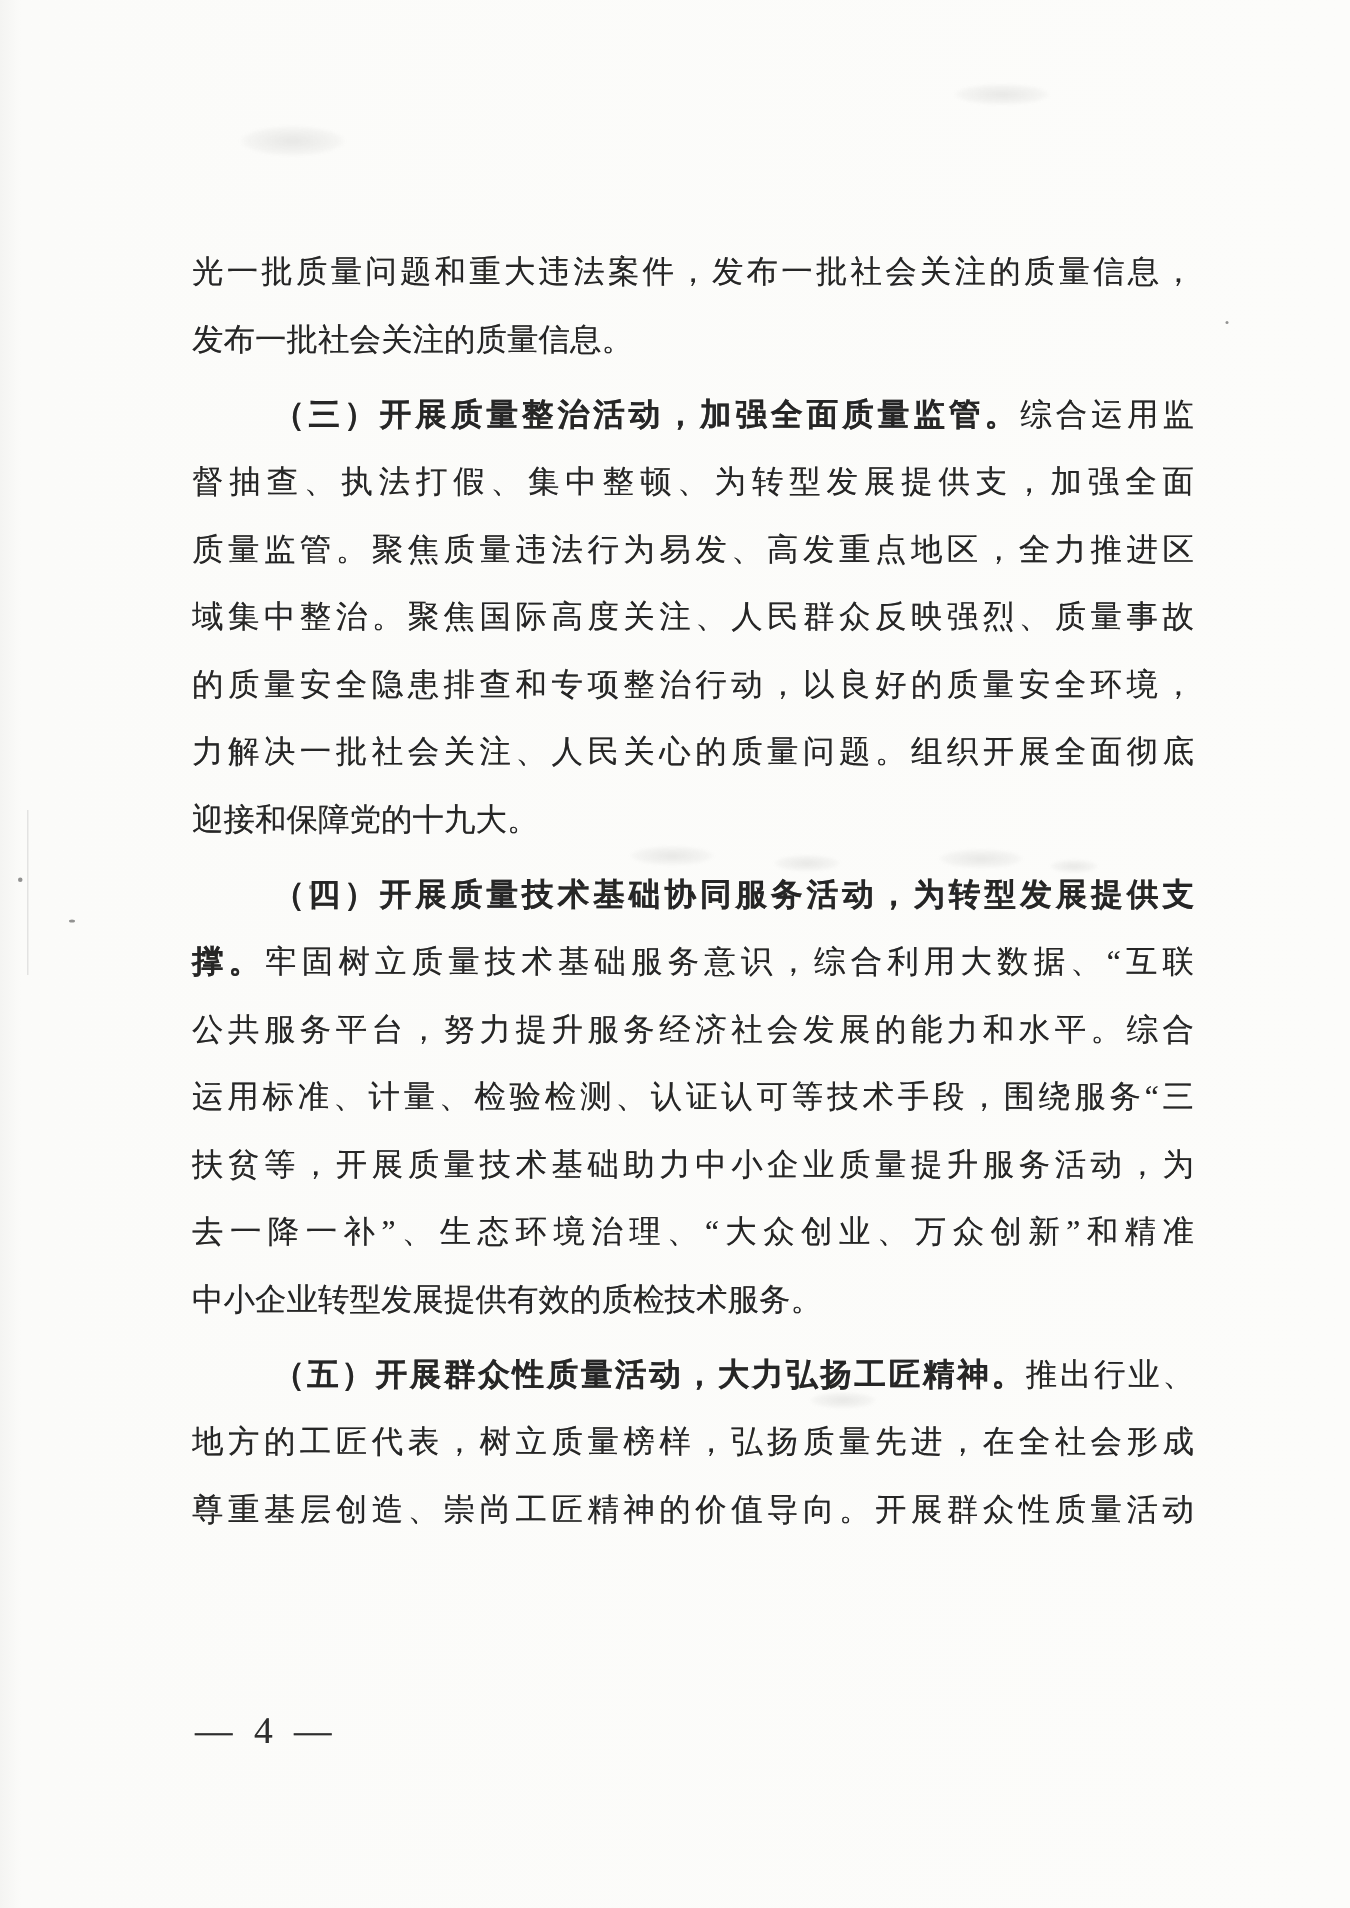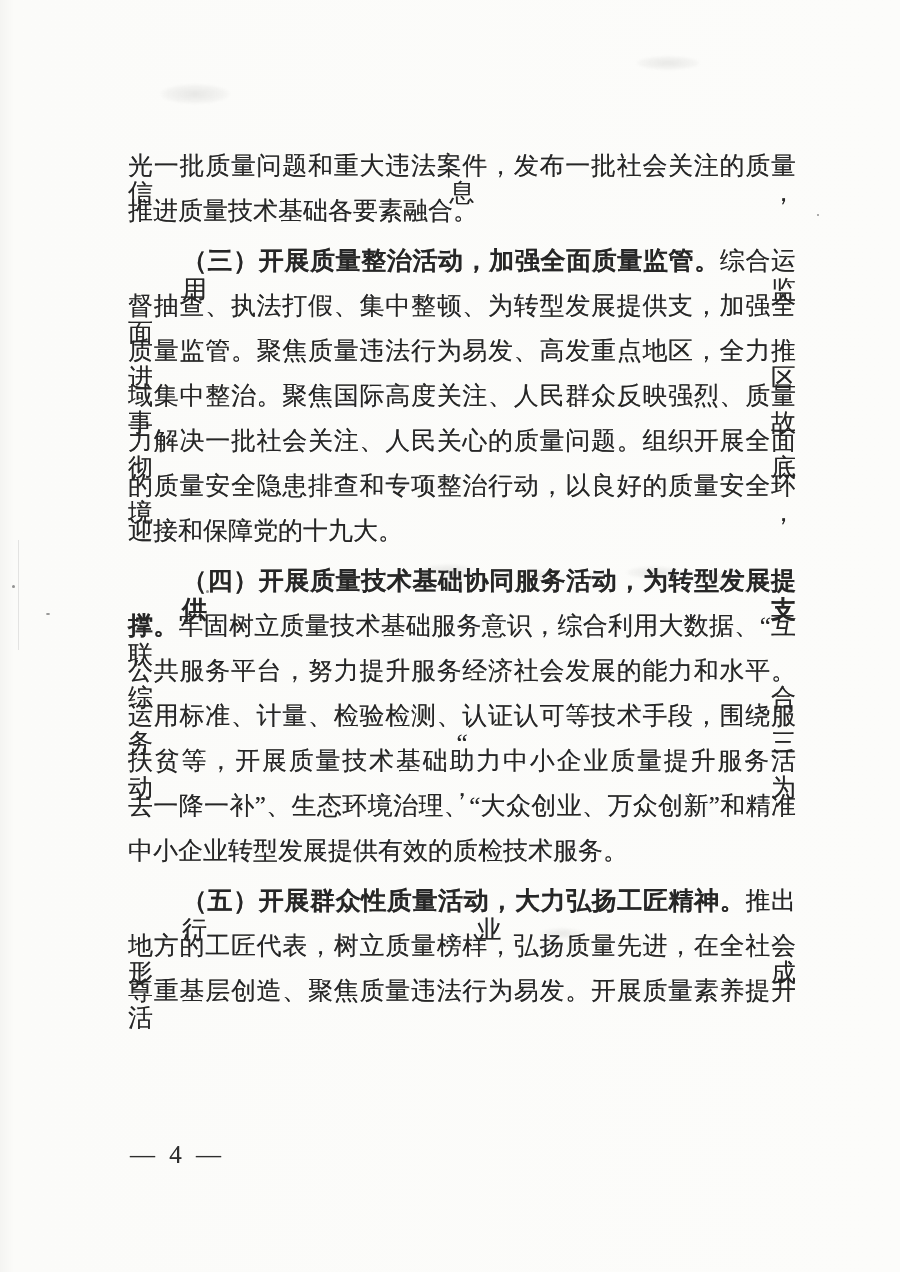--- a/index.html
+++ b/index.html
@@ -13,22 +13,22 @@
   .paper{
     position:absolute;inset:0;
     background:linear-gradient(90deg,#f4f4f2 0px,#fbfbf9 14px,#fcfcfa 100%);
   }
   .text-block{
     position:absolute;
     left:128px;top:152px;width:668px;
     color:#262626;
   }
   .line{
-    font-size:25px;
-    line-height:27px;
+    font-size:21px;
+    line-height:59px;
     height:45px;
     white-space:nowrap;
     text-align:left;
     letter-spacing:0;
     text-shadow:0 0 .4px rgba(40,40,40,.55);
   }
   .line.j{
     white-space:normal;
     text-align:justify;
     text-align-last:justify;
@@ -89,34 +89,34 @@
   <div class="smudge s6"></div>
   <div class="smudge s7"></div>
   <div class="speck p1"></div>
   <div class="speck p2"></div>
   <div class="speck p3"></div>
   <div class="speck p4"></div>
   <div class="edge-line"></div>
 
   <div class="text-block">
       <div class="line j"><span class="seg">光一批质量问题和重大违法案件，发布一批社会关注的质量信息，</span></div>
-      <div class="line"><span class="seg">推进质量技术基础各要素融合。</span></div>
+      <div class="line"><span class="seg">发布一批社会关注的质量信息。</span></div>
       <div class="line j ind"><span class="seg bold">（三）开展质量整治活动，加强全面质量监管。</span><span class="seg">综合运用监</span></div>
       <div class="line j"><span class="seg">督抽查、执法打假、集中整顿、为转型发展提供支，加强全面</span></div>
       <div class="line j"><span class="seg">质量监管。聚焦质量违法行为易发、高发重点地区，全力推进区</span></div>
       <div class="line j"><span class="seg">域集中整治。聚焦国际高度关注、人民群众反映强烈、质量事故</span></div>
+      <div class="line j"><span class="seg">的质量安全隐患排查和专项整治行动，以良好的质量安全环境，</span></div>
       <div class="line j"><span class="seg">力解决一批社会关注、人民关心的质量问题。组织开展全面彻底</span></div>
-      <div class="line j"><span class="seg">的质量安全隐患排查和专项整治行动，以良好的质量安全环境，</span></div>
       <div class="line"><span class="seg">迎接和保障党的十九大。</span></div>
       <div class="line j ind"><span class="seg bold">（四）开展质量技术基础协同服务活动，为转型发展提供支</span></div>
       <div class="line j"><span class="seg bold">撑。</span><span class="seg">牢固树立质量技术基础服务意识，综合利用大数据、“互联</span></div>
       <div class="line j"><span class="seg">公共服务平台，努力提升服务经济社会发展的能力和水平。综合</span></div>
       <div class="line j"><span class="seg">运用标准、计量、检验检测、认证认可等技术手段，围绕服务“三</span></div>
       <div class="line j"><span class="seg">扶贫等，开展质量技术基础助力中小企业质量提升服务活动，为</span></div>
       <div class="line j"><span class="seg">去一降一补”、生态环境治理、“大众创业、万众创新”和精准</span></div>
       <div class="line"><span class="seg">中小企业转型发展提供有效的质检技术服务。</span></div>
       <div class="line j ind"><span class="seg bold">（五）开展群众性质量活动，大力弘扬工匠精神。</span><span class="seg">推出行业、</span></div>
       <div class="line j"><span class="seg">地方的工匠代表，树立质量榜样，弘扬质量先进，在全社会形成</span></div>
-      <div class="line j"><span class="seg">尊重基层创造、聚焦质量违法行为易发。开展质量素养提升活</span></div>
+      <div class="line j"><span class="seg">尊重基层创造、崇尚工匠精神的价值导向。开展群众性质量活动</span></div>
     </div>
 
   <div class="page-number">— 4 —</div>
 </div>
 
 </body></html>

